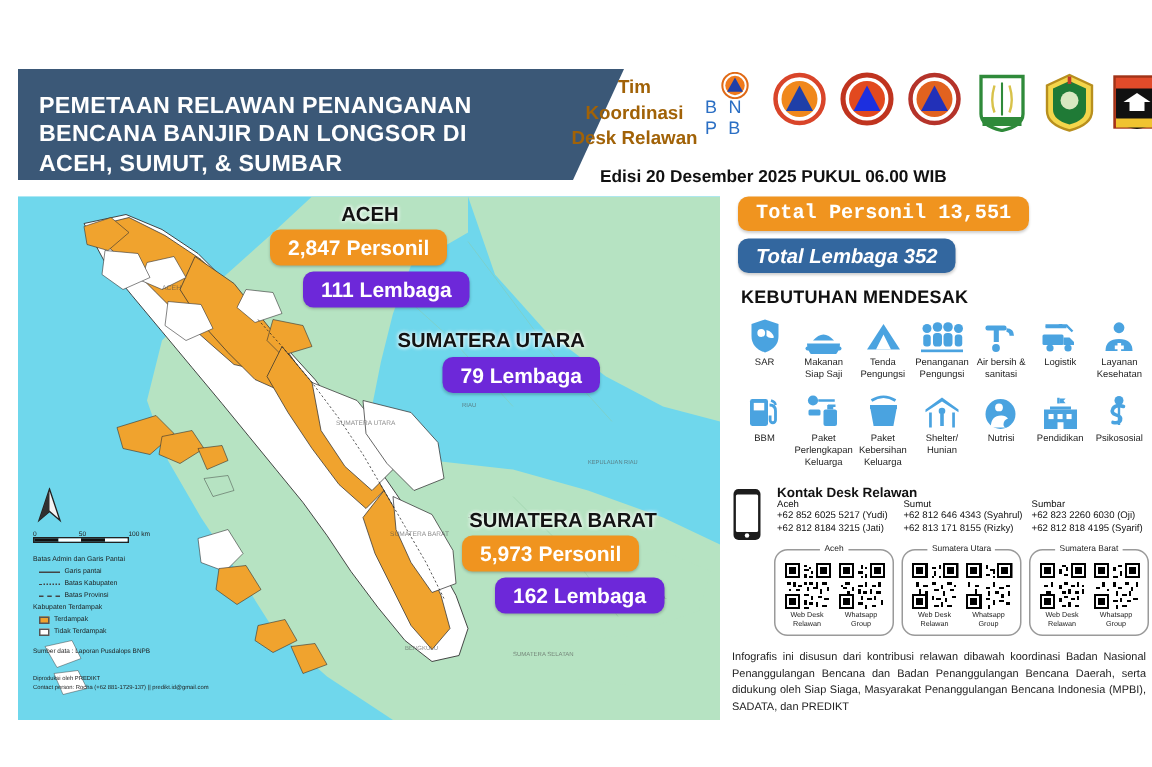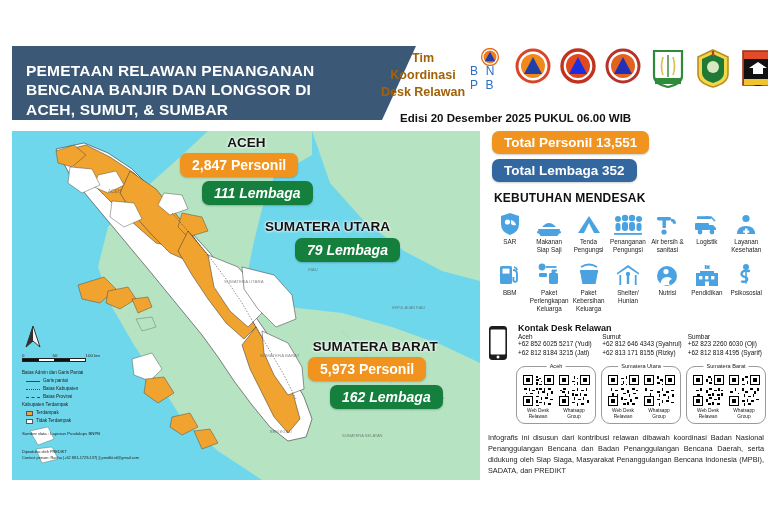--- a/index.html
+++ b/index.html
@@ -91,21 +91,21 @@
     font-size: 13.5px; font-weight: bold; color: #131313;
     text-align: center; margin-bottom: 3px;
     text-shadow: 0 0 3px #ffffff, 0 0 3px #ffffff;
   }
   .pill {
     display: inline-block; padding: 4px 12px; border-radius: 7px;
     color: #ffffff; font-size: 14px; font-weight: bold;
     white-space: nowrap; box-shadow: 0 1px 2px rgba(0,0,0,.22);
   }
   .pill-orange { background: #f0941f; }
-  .pill-blue { background: #15803d; font-style: italic; }
+  .pill-blue { background: #6d28d9; }
   .pill-row { display: flex; }
   .pill-row.indent { padding-left: 22px; }
 
   
   .right-panel {
     position: absolute; left: 488px; top: 131px;
     width: 278px; height: 349px;
     background: #ffffff;
   }
   .total-pill {
@@ -398,24 +398,24 @@
     </div>
     <div class="pill-row indent" style="margin-top:4px;">
       <span class="pill pill-blue">162 Lembaga</span>
     </div>
   </div>
 </div>
 
 <div class="right-panel">
 
   <div style="margin-left:4px;">
-    <span class="total-pill" style="background:#f0941f;">Total Personil 13,551</span>
+    <span class="total-pill" style="background:#f0941f;font-family:Liberation Mono, monospace;">Total Personil 13,551</span>
   </div>
   <div style="margin-left:4px; margin-top:5px;">
-    <span class="total-pill" style="background:#33679f;">Total Lembaga 352</span>
+    <span class="total-pill" style="background:#33679f;font-style:italic;">Total Lembaga 352</span>
   </div>
 
   <div class="kebutuhan-title">KEBUTUHAN MENDESAK</div>
 
   <div class="needs-grid">
     <div class="need">
       <div class="need-icon-box">
         <svg width="22" height="24" viewBox="0 0 22 24">
             <path d="M11 1 L20 4 V12 Q20 20 11 23 Q2 20 2 12 V4 Z" fill="#4aa3e0"></path>
             <circle cx="8.5" cy="10" r="2.6" fill="#fff"></circle>

